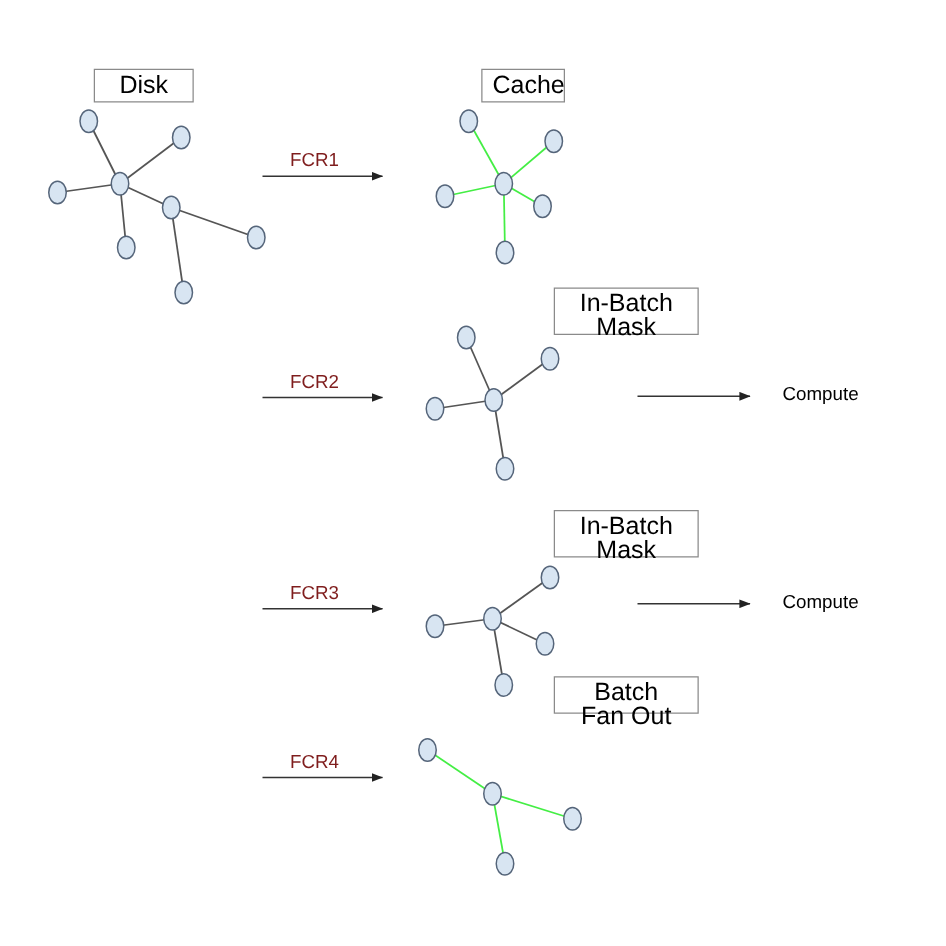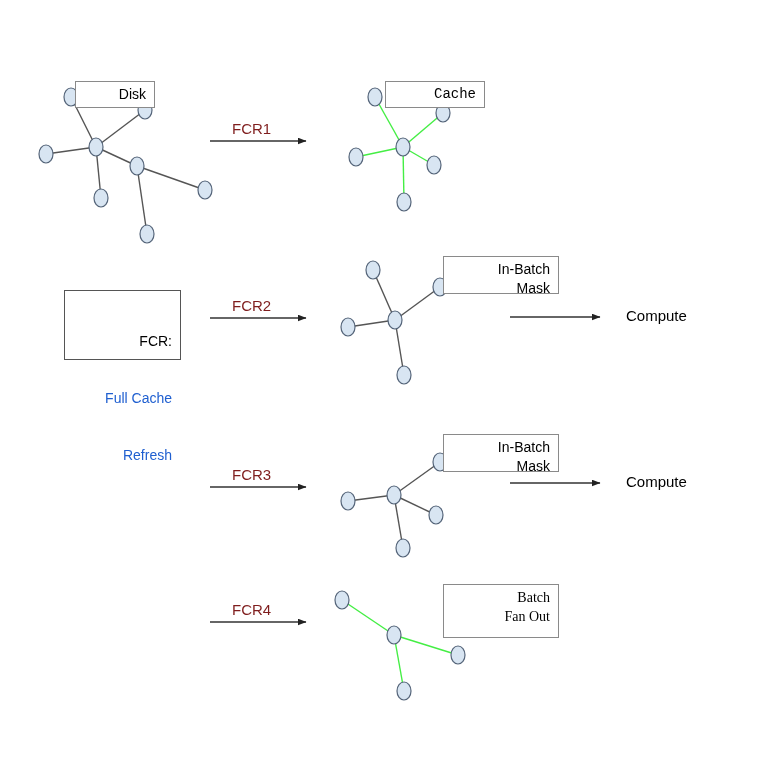--- a/index.html
+++ b/index.html
@@ -26,27 +26,26 @@
     top: 0;
     width: 757px;
     height: 757px;
     pointer-events: none;
   }
   .label-box {
     position: absolute;
     box-sizing: border-box;
     border: 1px solid #8a8a8a;
     background: #ffffff;
-    text-align: right;
-    font-size: 14px;
+    text-align: center;
+    font-size: 20px;
     line-height: 19px;
     color: #000000;
     padding: 3px 8px 4px 8px;
     white-space: pre;
-    margin-top: 26px;
   }
   .fcr-box {
     border: 1px solid #555555;
   }
   .fcr-title {
     color: #000000;
     display: block;
   }
   .fcr-sub {
     color: #1f5fd0;
@@ -144,34 +143,29 @@
   <line x1="210" y1="141" x2="306" y2="141" stroke="#333333" stroke-width="1.3" marker-end="url(#arrowhead)"></line>
       <line x1="210" y1="318" x2="306" y2="318" stroke="#333333" stroke-width="1.3" marker-end="url(#arrowhead)"></line>
       <line x1="210" y1="487" x2="306" y2="487" stroke="#333333" stroke-width="1.3" marker-end="url(#arrowhead)"></line>
       <line x1="210" y1="622" x2="306" y2="622" stroke="#333333" stroke-width="1.3" marker-end="url(#arrowhead)"></line>
       <line x1="510" y1="317" x2="600" y2="317" stroke="#333333" stroke-width="1.3" marker-end="url(#arrowhead)"></line>
       <line x1="510" y1="483" x2="600" y2="483" stroke="#333333" stroke-width="1.3" marker-end="url(#arrowhead)"></line>
     </svg>
 
   <div id="boxes">
       <div class="label-box" style="left: 75px; top: 55px; width: 80px; height: 27px;">Disk</div>
-      <div class="label-box" style="left: 385px; top: 55px; width: 100px; height: 27px; font-family: Liberation Mono, monospace;">Cache</div>
+      <div class="label-box" style="left: 385px; top: 55px; width: 67px; height: 27px;">Cache</div>
       <div class="label-box" style="left: 443px; top: 230px; width: 116px; height: 38px;">In-Batch
 Mask</div>
       <div class="label-box" style="left: 443px; top: 408px; width: 116px; height: 38px;">In-Batch
 Mask</div>
-      <div class="label-box" style="left: 443px; top: 558px; width: 116px; height: 54px; font-family: Liberation Serif, serif;">Batch
+      <div class="label-box" style="left: 443px; top: 541px; width: 116px; height: 30px;">Batch
 Fan Out</div>
     </div>
 
-  <div class="label-box fcr-box" id="legend-box" style="left: 64px; top: 264px; width: 117px; height: 70px;">
-    <span class="fcr-title">FCR:</span>
-    <span class="fcr-sub">Full Cache</span>
-    <span class="fcr-sub">Refresh</span>
-  </div>
 
   <div id="arrow-labels">
       <div class="arrow-label" style="left: 232px; top: 120px;">FCR1</div>
       <div class="arrow-label" style="left: 232px; top: 297px; text-align: center;">FCR2</div>
       <div class="arrow-label" style="left: 232px; top: 466px;">FCR3</div>
       <div class="arrow-label" style="left: 232px; top: 601px;">FCR4</div>
     </div>
   <div id="compute-labels">
       <div class="compute-label" style="left: 626px; top: 307px;">Compute</div>
       <div class="compute-label" style="left: 626px; top: 473px;">Compute</div>

